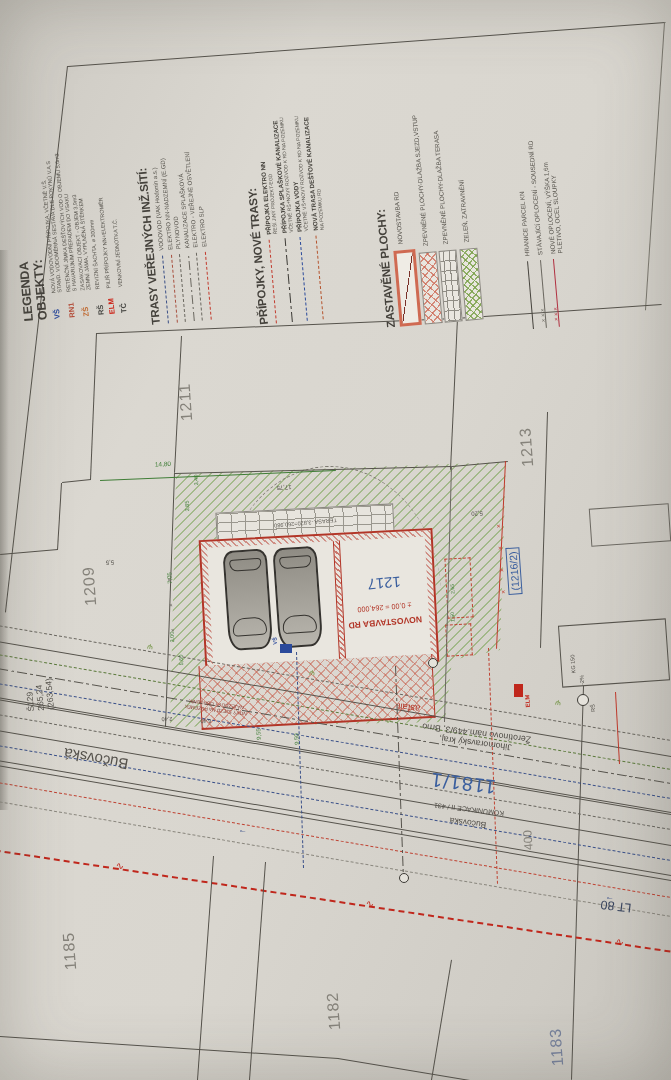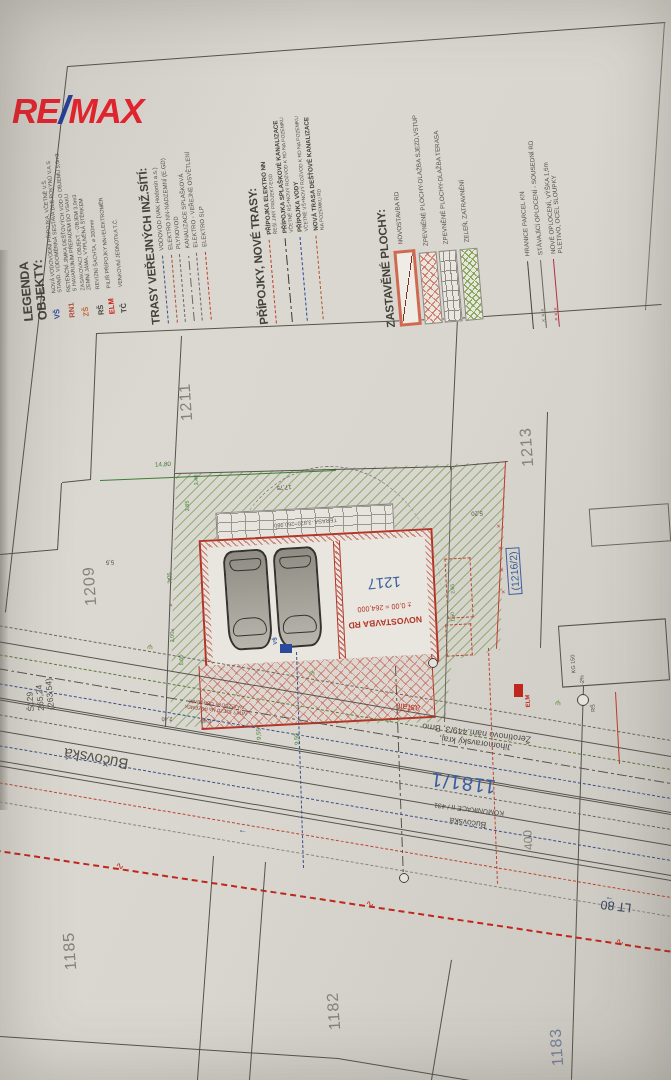--- a/index.html
+++ b/index.html
@@ -347,14 +347,13 @@
   <div class="lab r187" style="left:558px;top:702px;font-size:7px;color:#6b8f3a;">Ψ</div>
   <div class="lab r187" style="left:150px;top:646px;font-size:7px;color:#6b8f3a;">Ψ</div>
   <div class="lab r9" style="left:243px;top:830px;font-size:9px;color:#3a5089;">←</div>
   <div class="lab r9" style="left:610px;top:897px;font-size:9px;color:#3a5089;">←</div>
   <div class="lab r9" style="left:120px;top:866px;font-size:10px;color:#c0271c;">∿</div>
   <div class="lab r9" style="left:370px;top:904px;font-size:10px;color:#c0271c;">∿</div>
   <div class="lab r9" style="left:620px;top:942px;font-size:10px;color:#c0271c;">∿</div>
   <div class="lab r94" style="left:501px;top:555px;font-size:7px;color:#c0392b;letter-spacing:8px;">× × × ×</div>
   <div class="lab r94" style="left:171px;top:600px;font-size:6px;color:#6b6861;letter-spacing:10px;">× × ×</div>
 
-  <div class="logo"><span>RE</span><span class="sl">/</span><span>MAX</span></div>
 </div>
 
 </body></html>

